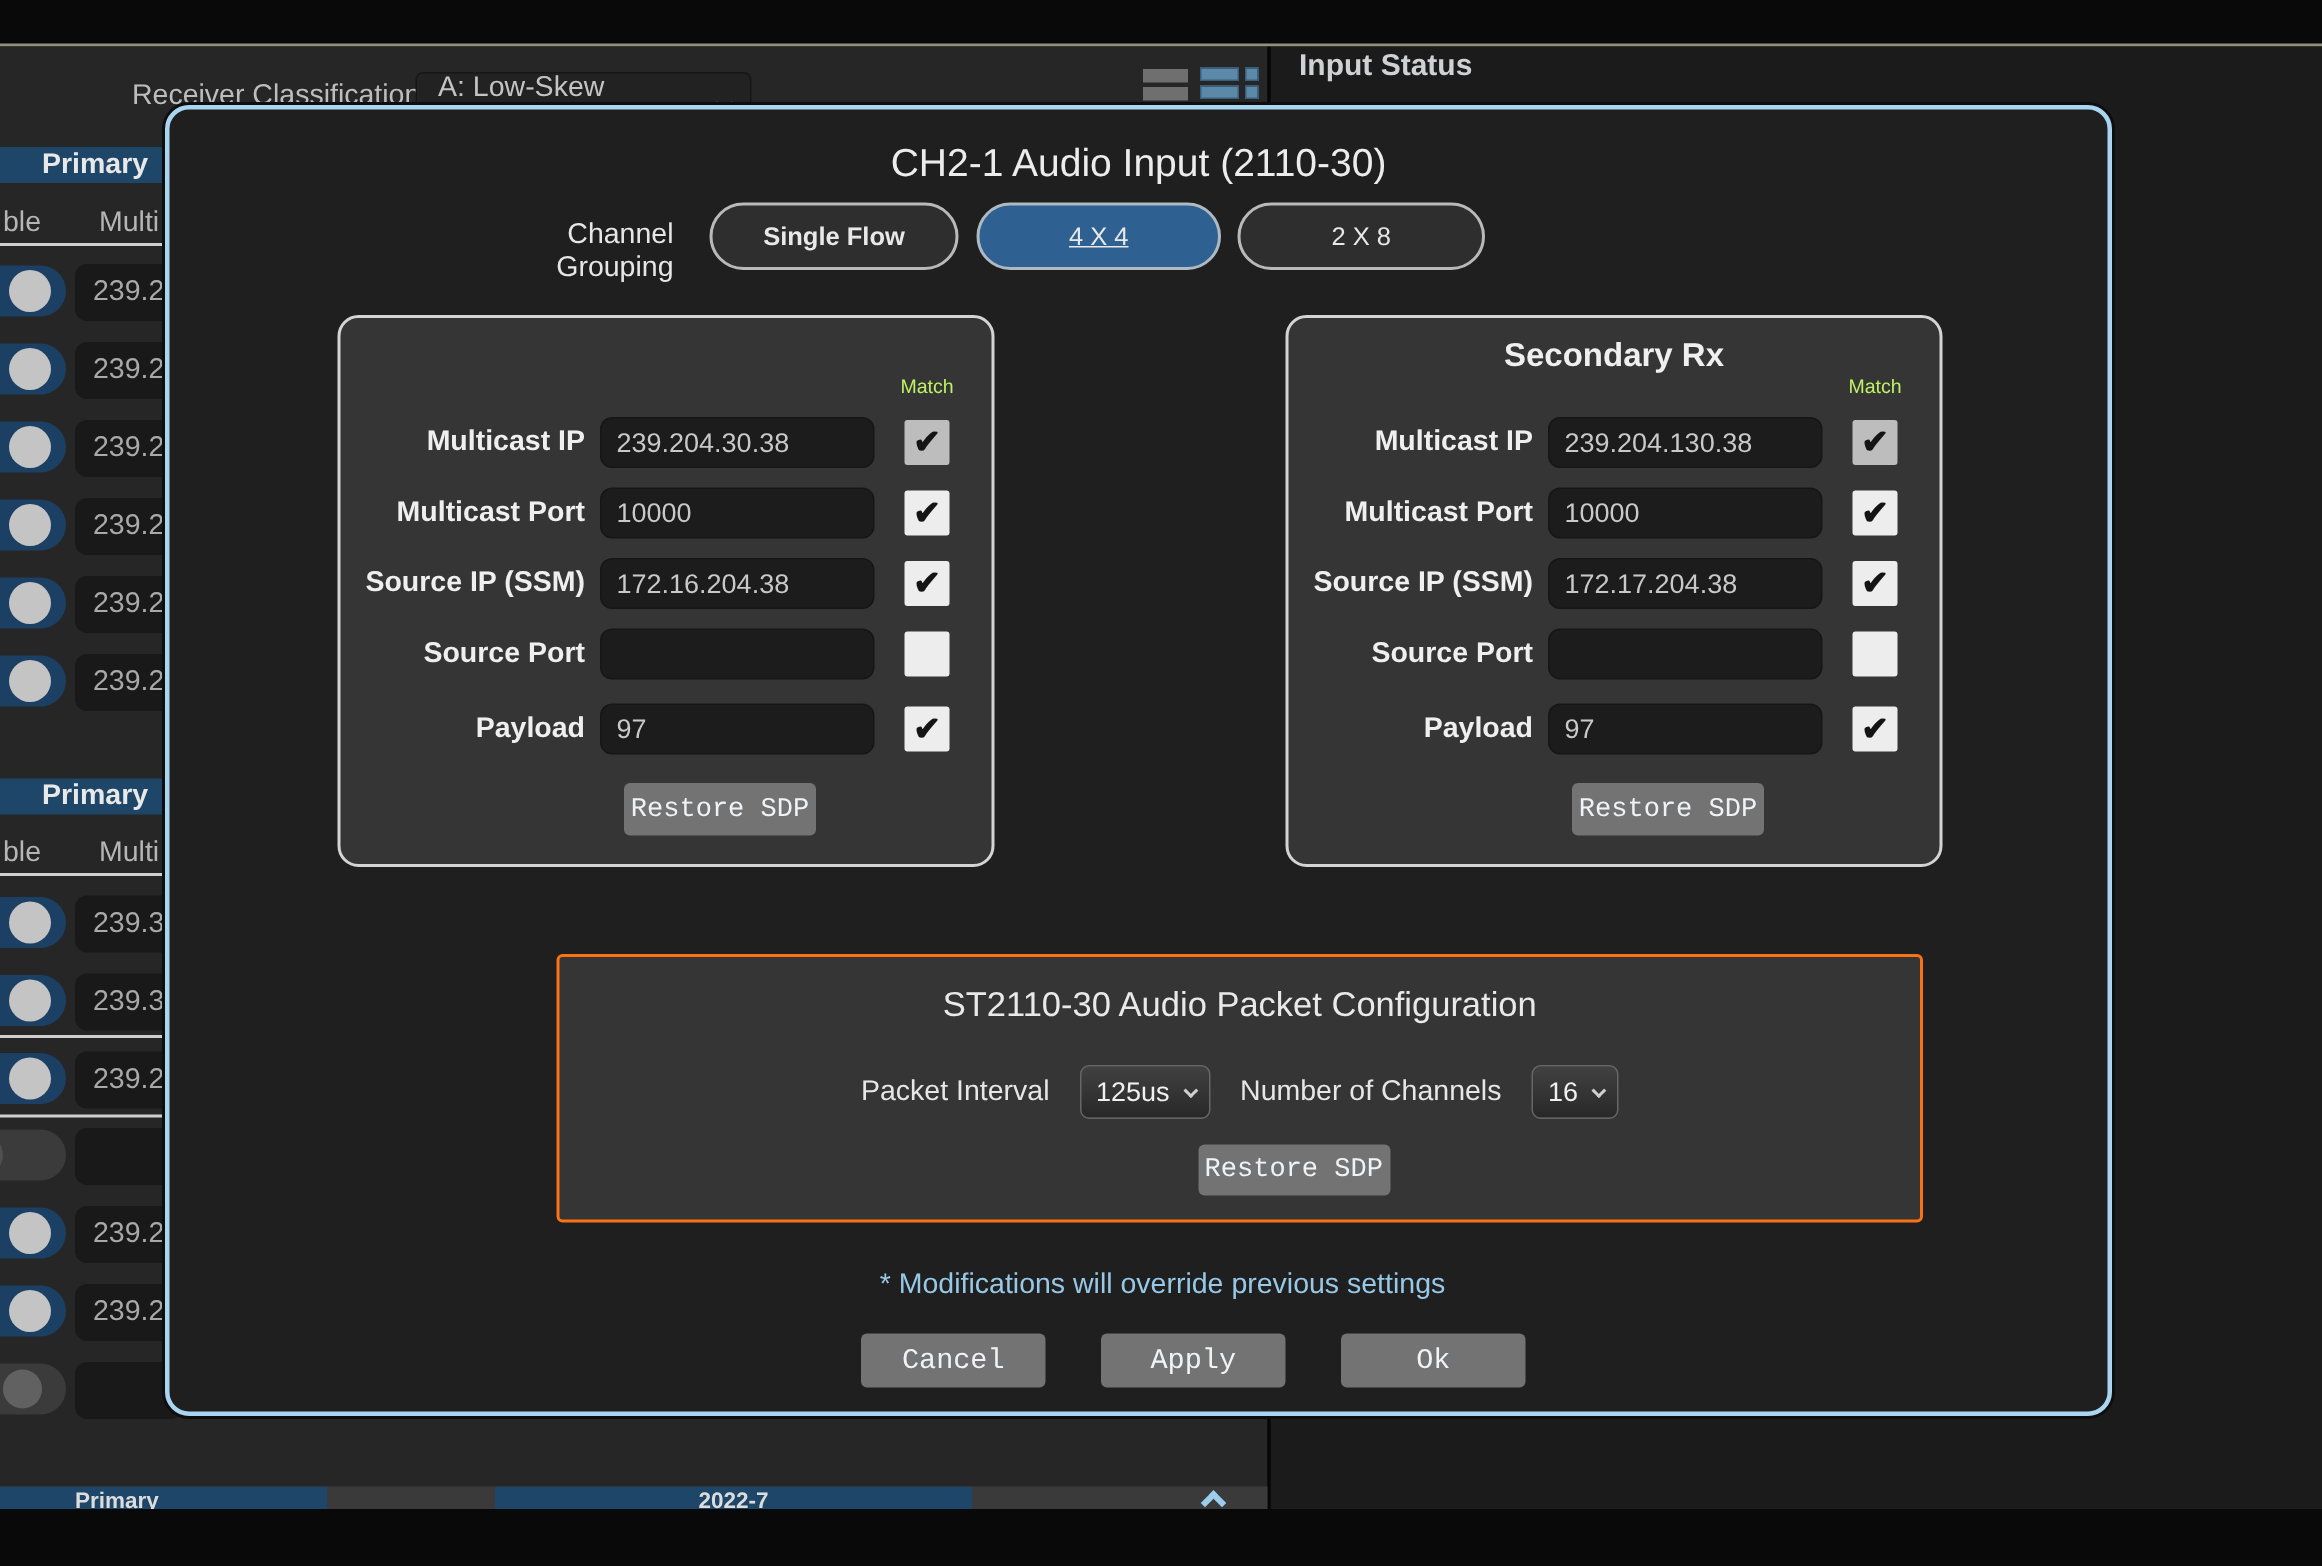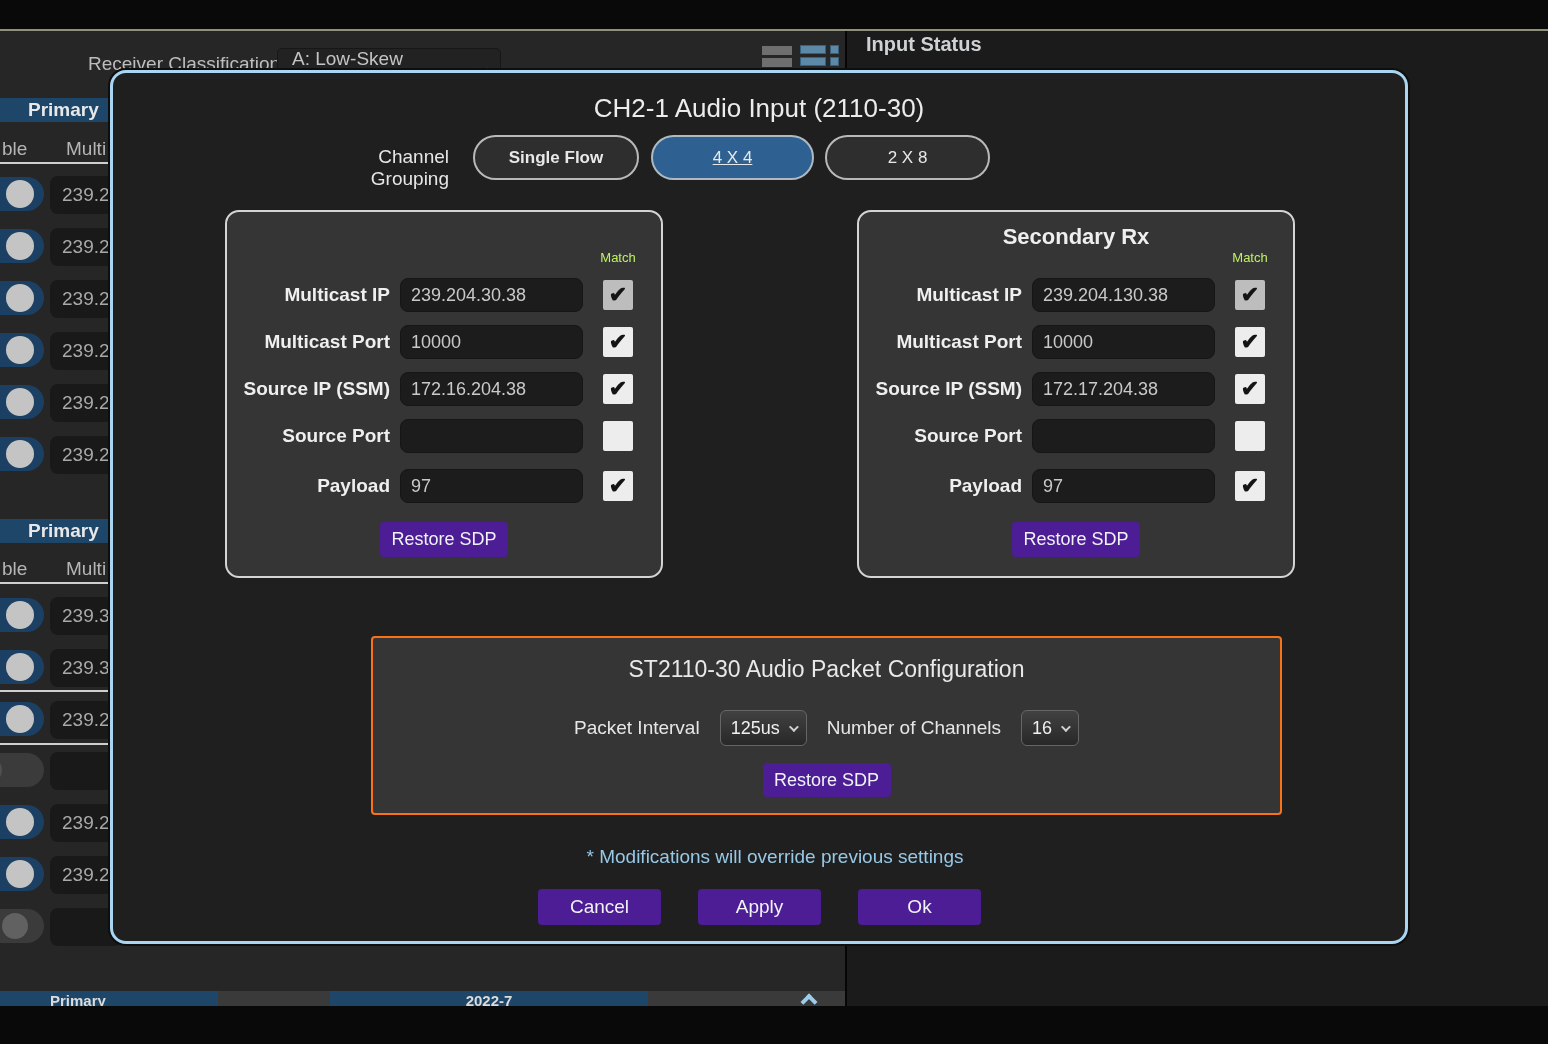--- a/index.html
+++ b/index.html
@@ -74,22 +74,22 @@
   .frow { position:absolute; left:0; width:100%; height:34px; }
   .frow .flabel { position:absolute; left:0; top:0; width:163px; text-align:right; font-size:19px; font-weight:bold;
                   color:#efefef; line-height:34px; }
   .frow input { position:absolute; left:173px; top:0; width:183px; height:34px; background:#1c1c1c; border:1px solid #161616;
                 border-radius:8px; color:#c9c9c9; font-size:18px; padding:0 10px; font-family:"Liberation Sans",sans-serif; outline:none; }
   .cb { position:absolute; left:376px; top:2px; width:30px; height:30px; background:#ededed; border-radius:2px;
         display:flex; align-items:center; justify-content:center; font-size:22px; font-weight:bold; color:#141414; cursor:pointer; }
   .cb.gray { background:#bdbdbd; }
   .r0{top:66px;} .r1{top:113px;} .r2{top:160px;} .r3{top:207px;} .r4{top:239px;margin-top:18px;}
 
-  .btn { background:#4c1d95; color:#f0f3f5; border:none; border-radius:4px; font-size:18px;
-         font-family:Liberation Sans, sans-serif; cursor:pointer; }
+  .btn { background:#737373; color:#f0f3f5; border:none; border-radius:4px; font-size:18px;
+         font-family:Liberation Mono, monospace; cursor:pointer;margin-left:36px; }
   .restore { position:absolute; left:50%; transform:translateX(-50%); top:310px; width:128px; height:35px; }
 
   .stpanel { position:absolute; left:258px; top:563px; width:911px; height:179px; background:#353535;
              border:2px solid #f97316; border-radius:4px; }
   .st-title { position:absolute; left:0; top:18px; width:100%; text-align:center; font-size:23px; color:#e9e9e9; }
   .st-controls { position:absolute; left:0; top:72px; width:100%; height:36px; display:flex;
                  align-items:center; justify-content:center; gap:20px; }
   .st-controls .lbl { font-size:19px; color:#e6e6e6; }
   .dd { height:36px; border:1px solid #666; border-radius:6px; background:linear-gradient(#414141,#282828);
         color:#f0f0f0; font-size:18px; display:flex; align-items:center; padding:0 10px; gap:9px; cursor:pointer; }

